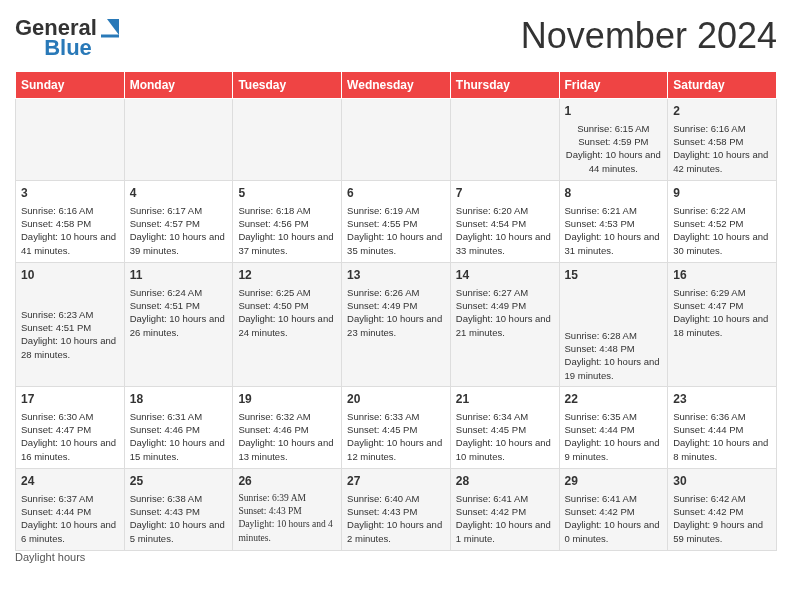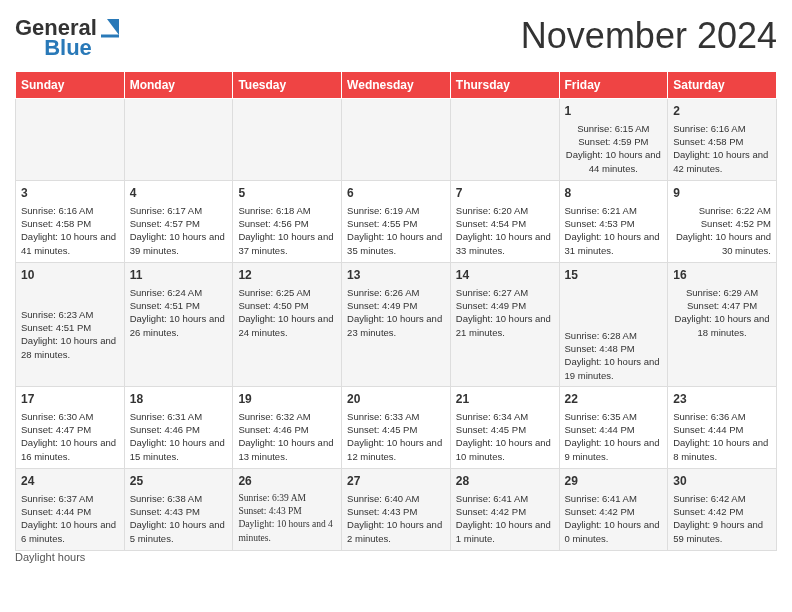--- a/index.html
+++ b/index.html
@@ -164,21 +164,21 @@
 Daylight: 10 hours and 33 minutes.</div>
         </td>
         <td>
           <span class="day-number">8</span>
           <div class="day-info" style="white-space: pre-line;">Sunrise: 6:21 AM
 Sunset: 4:53 PM
 Daylight: 10 hours and 31 minutes.</div>
         </td>
         <td>
           <span class="day-number">9</span>
-          <div class="day-info" style="white-space: pre-line; text-align: right;">Sunrise: 6:22 AM
+          <div class="day-info" style="white-space: pre-line;">Sunrise: 6:22 AM
 Sunset: 4:52 PM
 Daylight: 10 hours and 30 minutes.</div>
         </td>
       </tr>
       <tr>
         <td>
           <span class="day-number">10</span>
           <div class="day-info" style="white-space: pre-line; margin-top: 24px;">Sunrise: 6:23 AM
 Sunset: 4:51 PM
 Daylight: 10 hours and 28 minutes.</div>
@@ -208,21 +208,21 @@
 Daylight: 10 hours and 21 minutes.</div>
         </td>
         <td>
           <span class="day-number">15</span>
           <div class="day-info" style="white-space: pre-line; margin-top: 45px;">Sunrise: 6:28 AM
 Sunset: 4:48 PM
 Daylight: 10 hours and 19 minutes.</div>
         </td>
         <td>
           <span class="day-number">16</span>
-          <div class="day-info" style="white-space: pre-line; text-align: center;">Sunrise: 6:29 AM
+          <div class="day-info" style="white-space: pre-line;">Sunrise: 6:29 AM
 Sunset: 4:47 PM
 Daylight: 10 hours and 18 minutes.</div>
         </td>
       </tr>
       <tr>
         <td>
           <span class="day-number">17</span>
           <div class="day-info" style="white-space: pre-line;">Sunrise: 6:30 AM
 Sunset: 4:47 PM
 Daylight: 10 hours and 16 minutes.</div>

